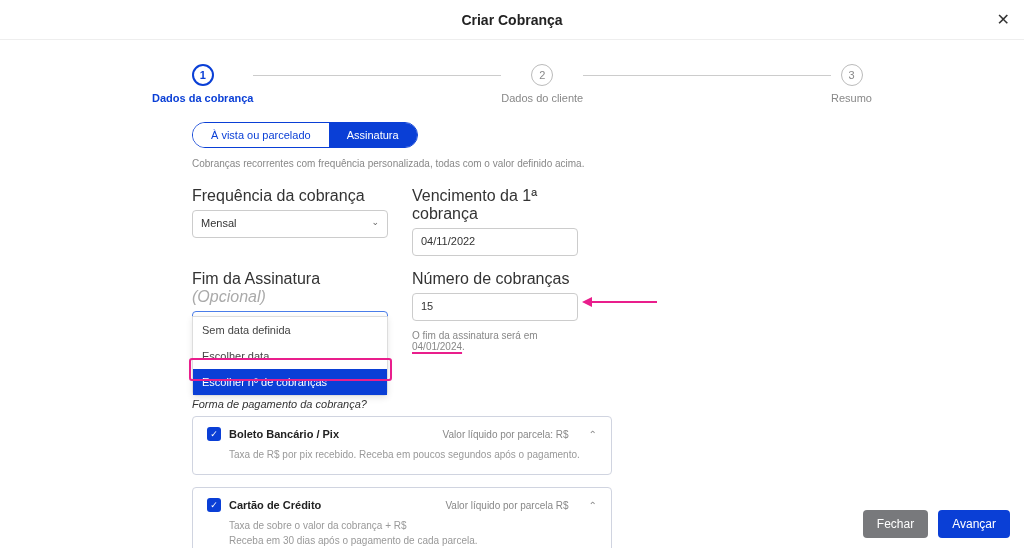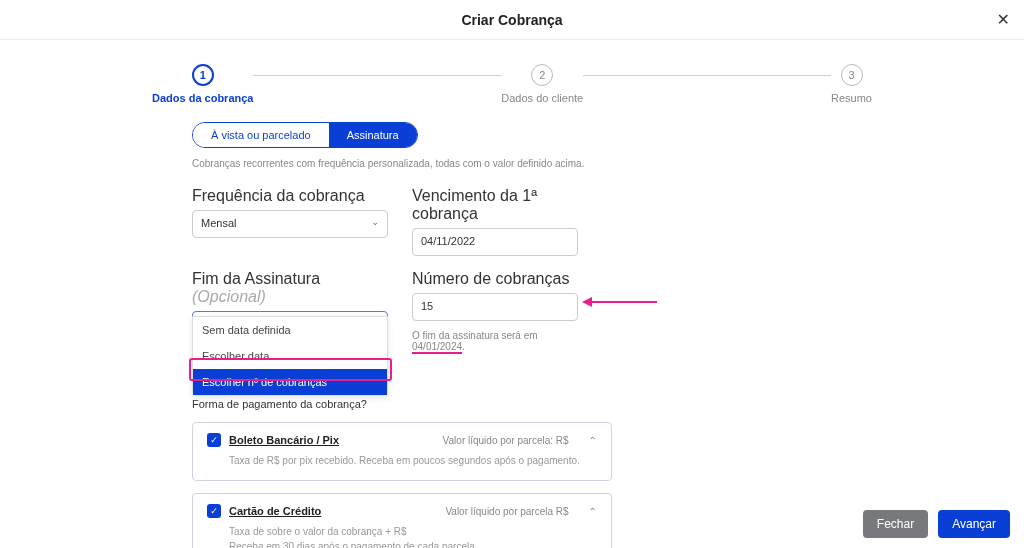--- a/index.html
+++ b/index.html
@@ -218,21 +218,22 @@
     width: 0;
     height: 0;
     border-top: 5px solid transparent;
     border-bottom: 5px solid transparent;
     border-right: 10px solid #e91e8c;
   }
   .forma-label {
     font-size: 11px;
     color: #333;
     margin-top: 46px;
-    margin-bottom: 12px;
+    margin-bottom: 6px;
+    font-style: italic;
   }
   .payment-card {
     border: 1px solid #d0d4e0;
     border-radius: 4px;
     padding: 10px 14px 12px;
     margin-bottom: 12px;
     width: 420px;
   }
   .pc-head {
     display: flex;
@@ -253,21 +254,20 @@
     display: flex;
     align-items: center;
     justify-content: center;
     color: #fff;
     font-size: 9px;
   }
   .pc-title {
     font-size: 11px;
     font-weight: 600;
     color: #222;
-    text-decoration: underline;
   }
   .pc-right {
     display: flex;
     align-items: center;
     gap: 20px;
     color: #888;
     font-size: 10px;
   }
   .pc-caret {
     font-size: 10px;

